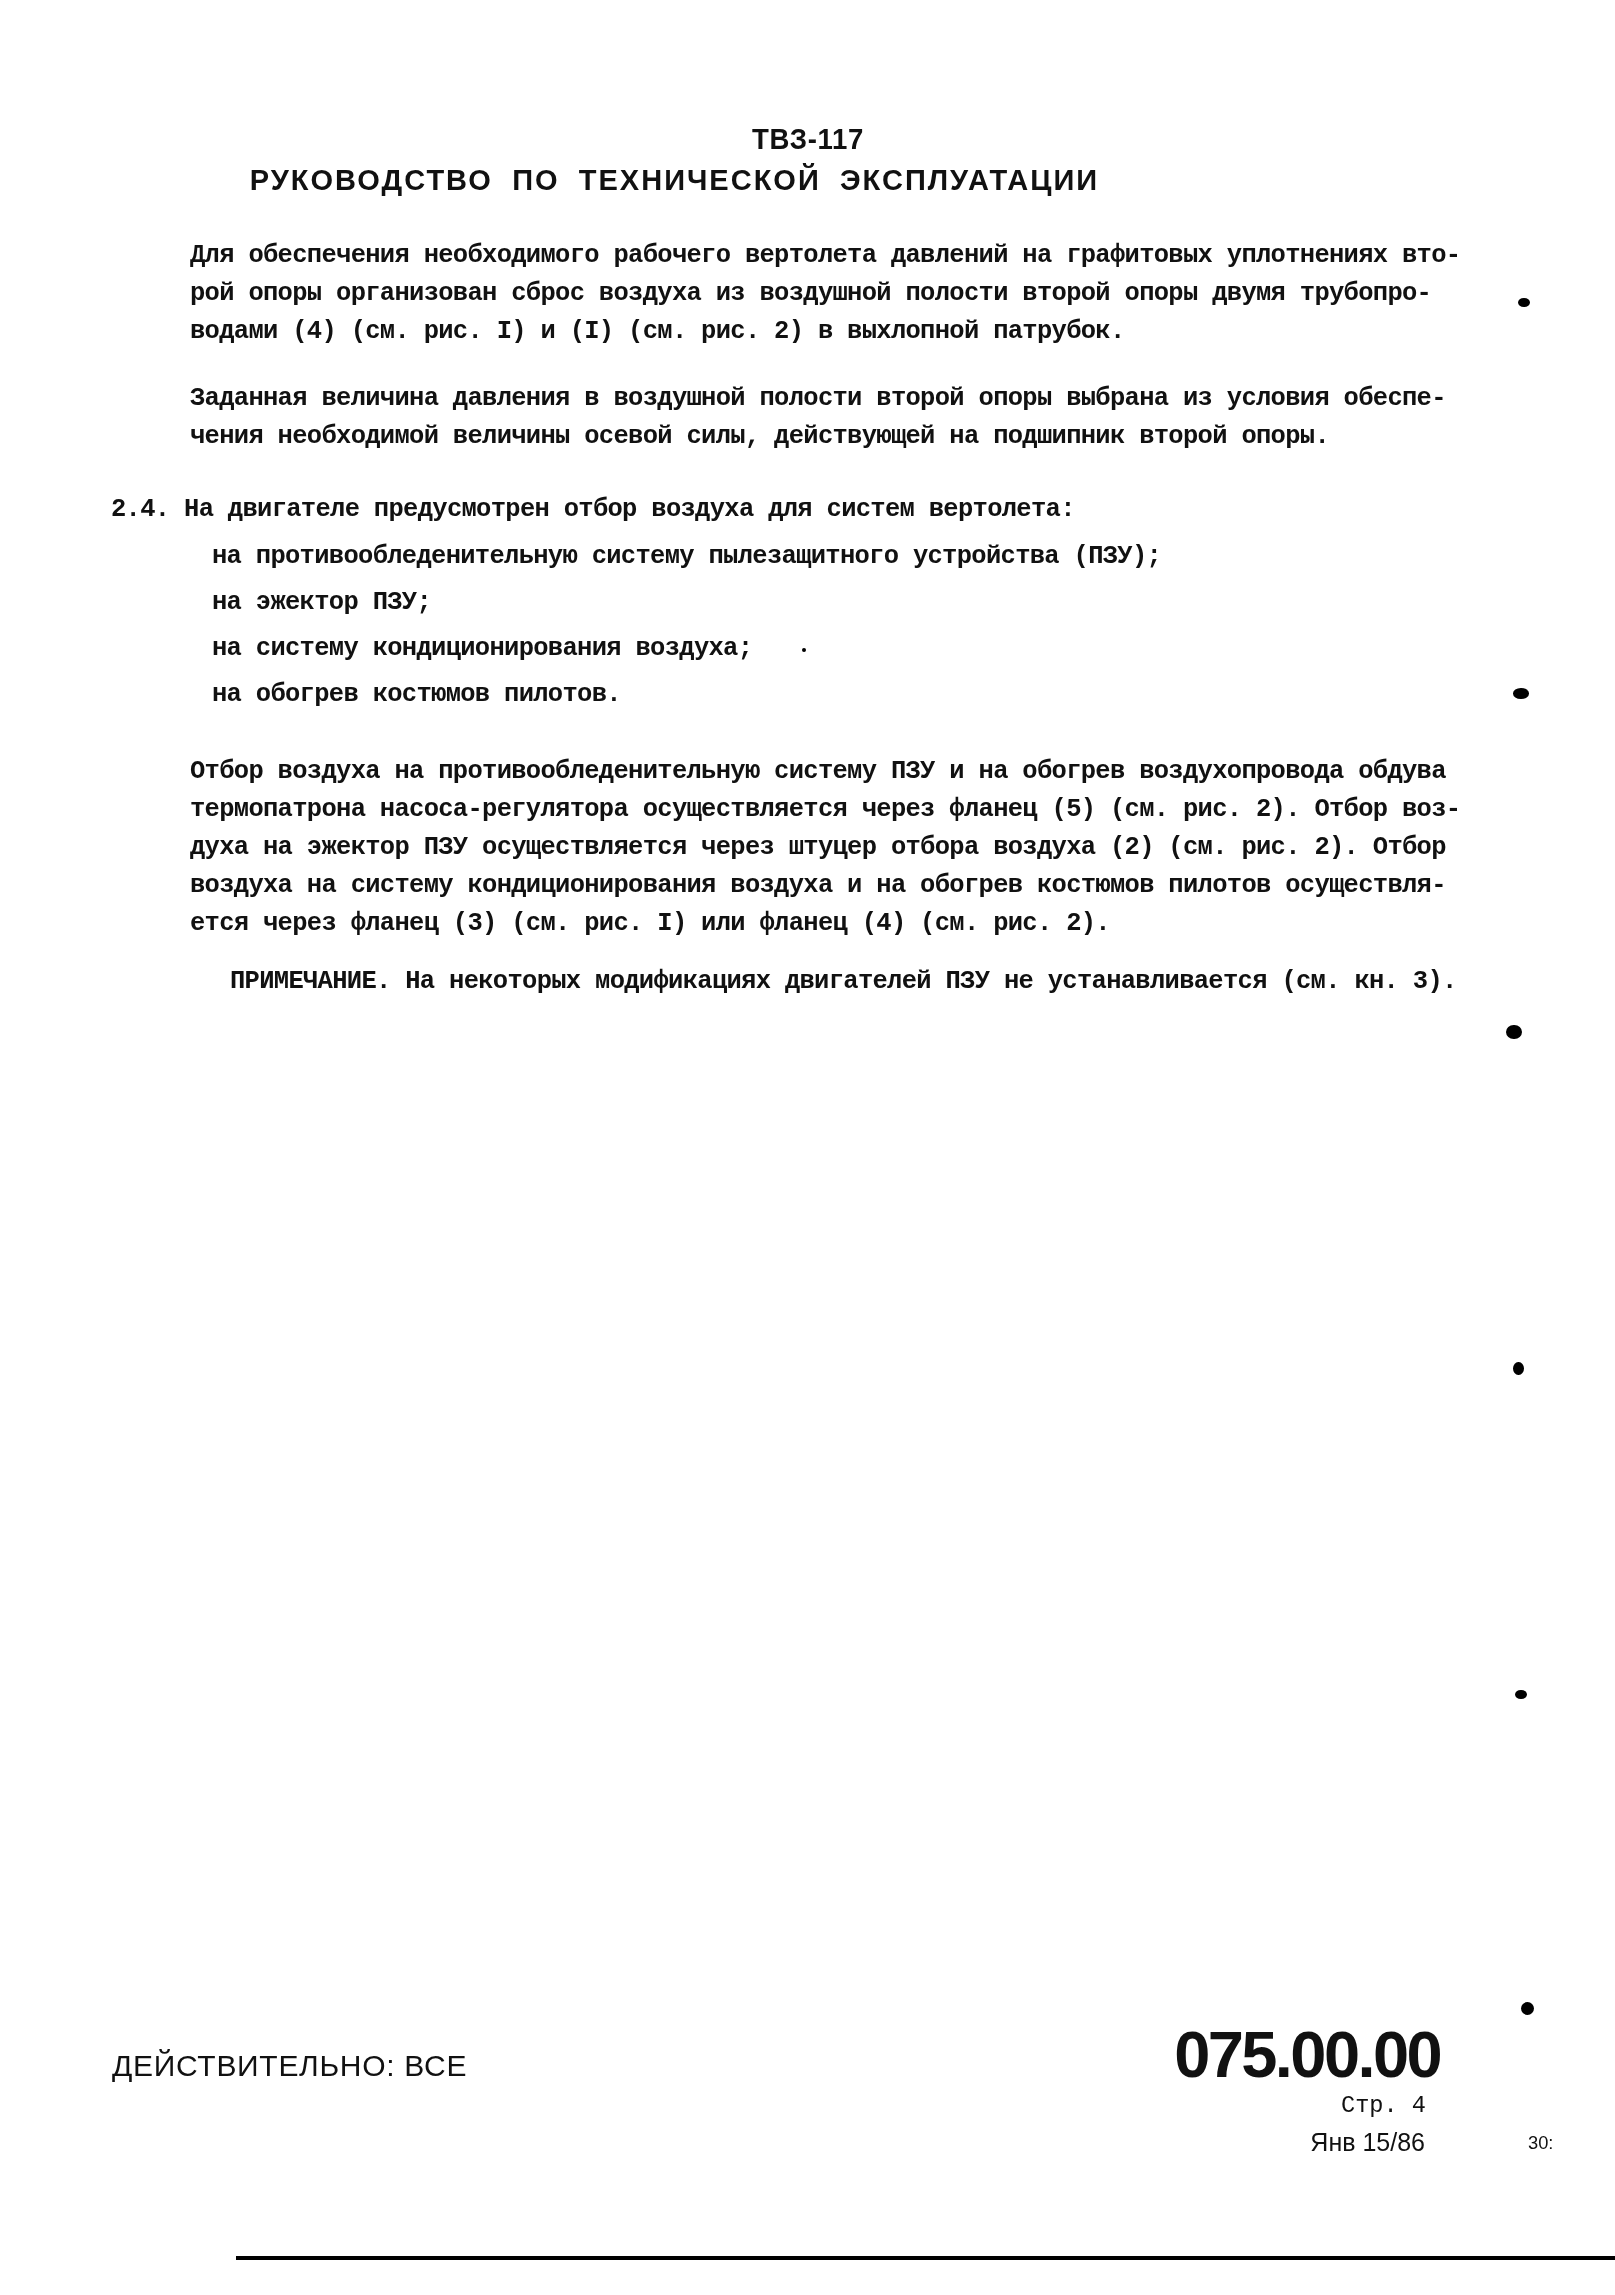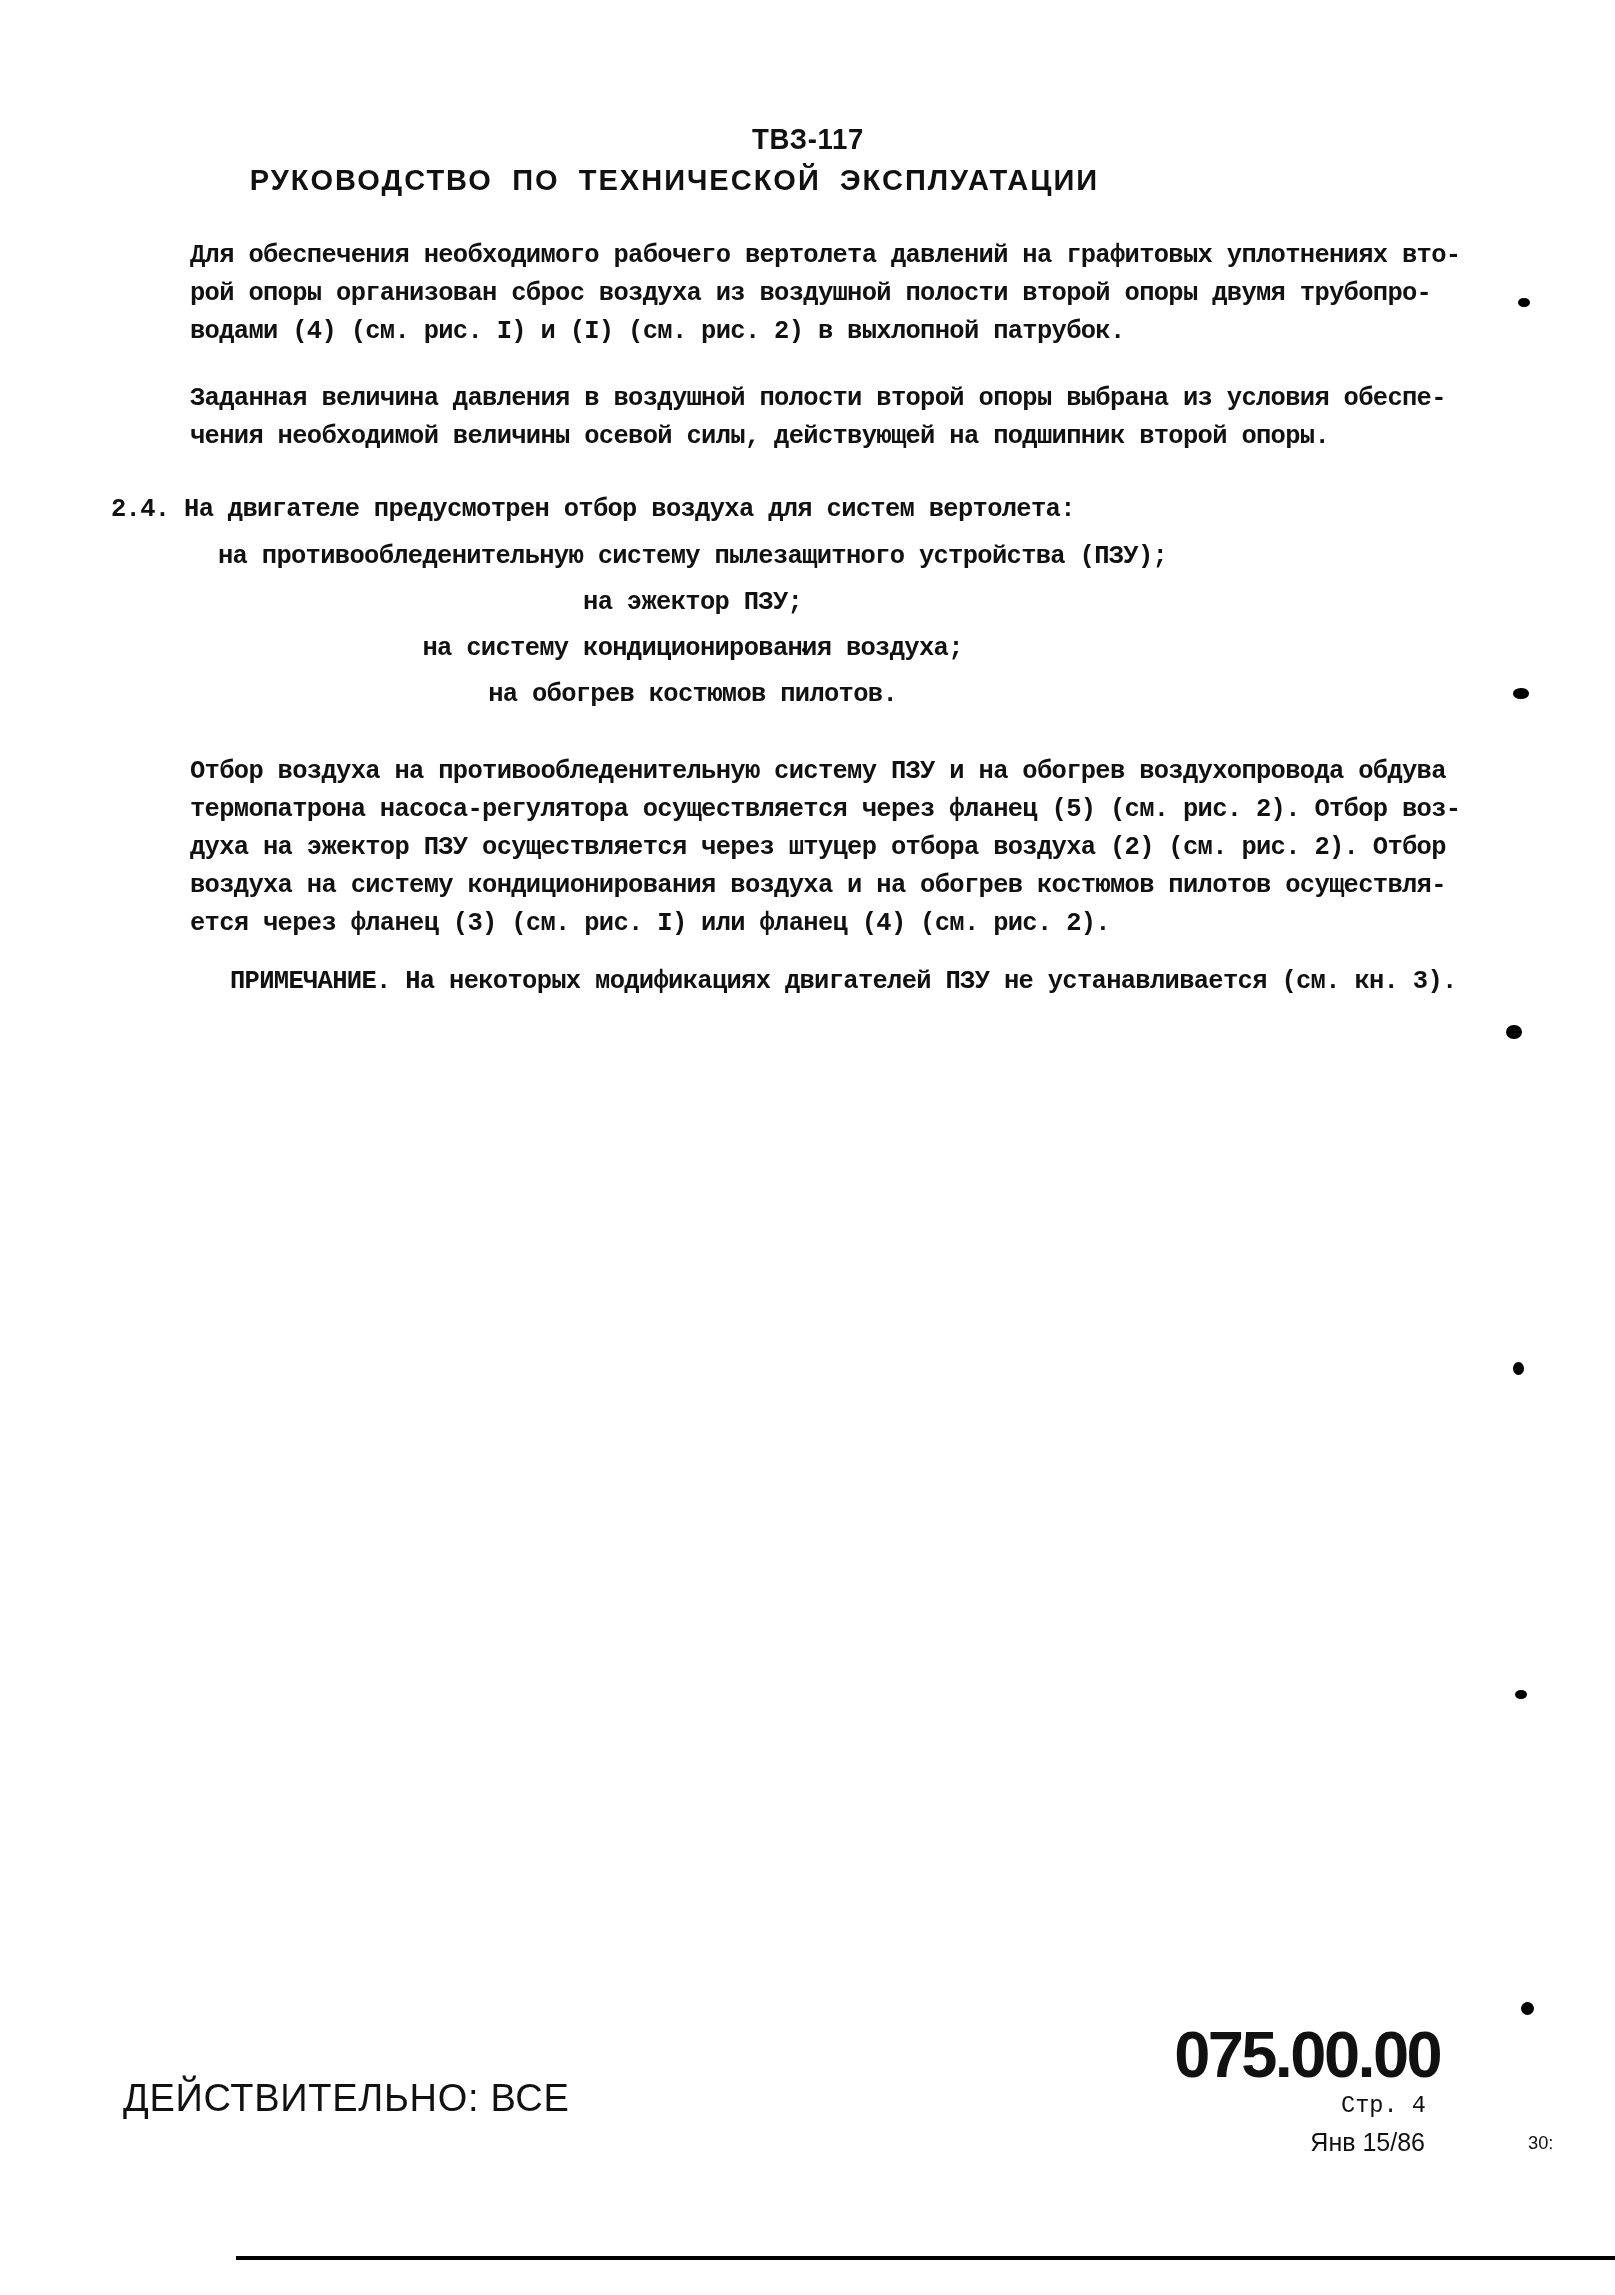--- a/index.html
+++ b/index.html
@@ -37,28 +37,28 @@
       font-size: 25.5px;
       line-height: 38px;
       white-space: pre;
       position: absolute;
       letter-spacing: -0.7px;
     }
     .para { left: 190px; }
     .p1 { top: 237px; }
     .p2 { top: 380px; }
     .item-num { left: 111px; top: 491px; }
-    .list { left: 218px; top: 534px; line-height: 46px; text-align: center; }
+    .list { left: 212px; top: 534px; line-height: 46px; }
     .p3 { top: 753px; }
     .note { top: 963px; margin-left: 40px; }
 
     .footer-valid {
-      position: absolute; left: 123px; top: 2049px;
+      position: absolute; left: 112px; top: 2049px;
       font-family: "Liberation Sans", sans-serif;
-      font-size: 38px; letter-spacing: 0.7px; margin-top: 28px;
+      font-size: 30px; letter-spacing: 0.7px;
     }
     .footer-code {
       position: absolute; right: 176px; top: 2017px;
       font-family: "Liberation Sans", sans-serif;
       font-weight: bold; font-size: 65px; letter-spacing: -2.6px;
     }
     .footer-page {
       position: absolute; right: 190px; top: 2092px;
       font-family: "Liberation Mono", monospace;
       font-size: 23.6px;

